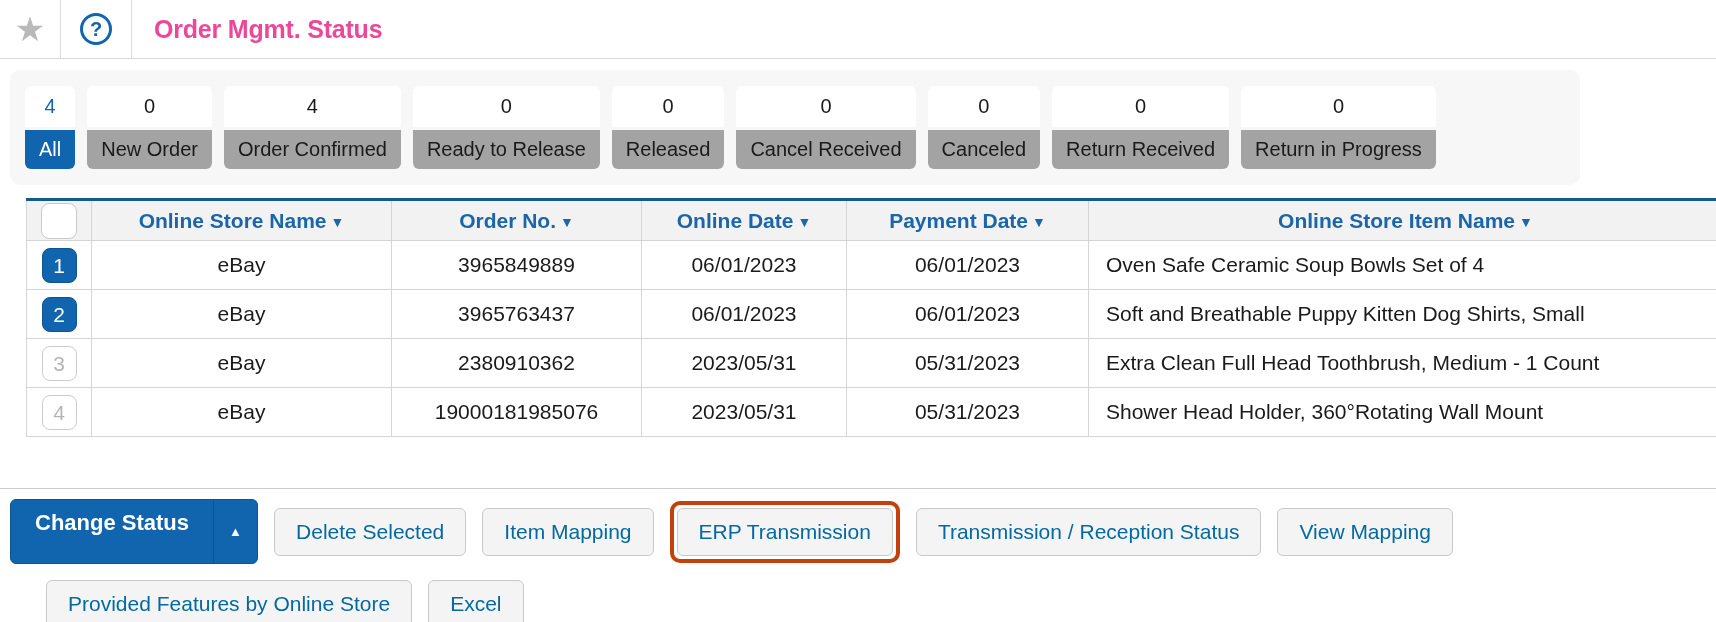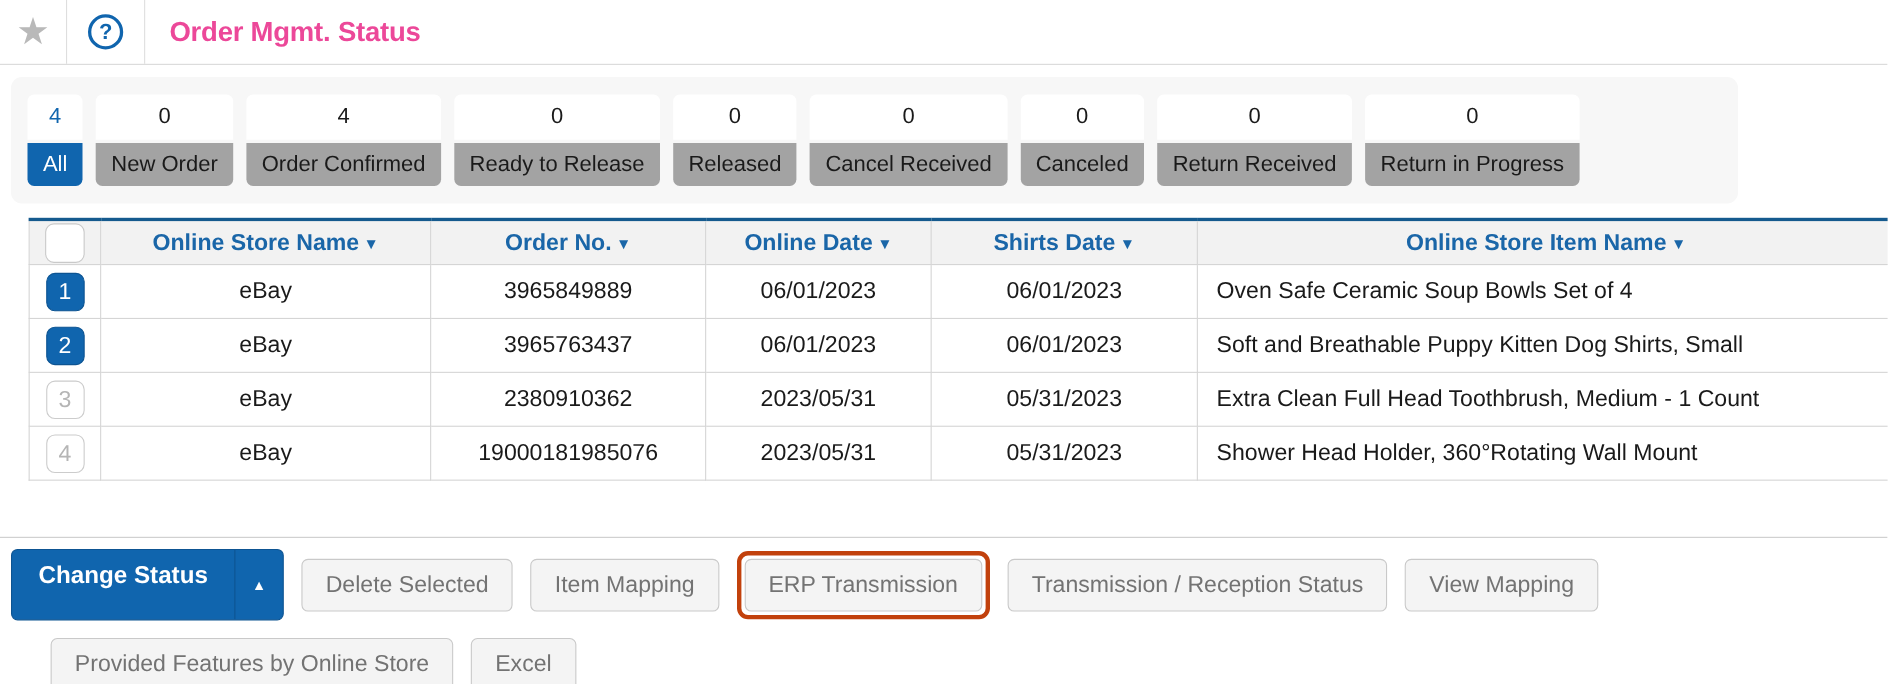--- a/index.html
+++ b/index.html
@@ -117,21 +117,21 @@
   .btn-row {
     display:flex; align-items:center; gap:16px;
     margin:10px 0 0 10px;
   }
   .btn-row.second { margin-top:16px;padding-left:36px; }
   .btn {
     height:48px; line-height:46px;
     background:#f4f4f4;
     border:1px solid #c9c9c9; border-radius:6px;
     padding:0 21px;
-    font-size:21px; color:#737373;
+    font-size:21px; color:#0369a1;
     white-space:nowrap; cursor:pointer;
     font-family:"Liberation Sans", sans-serif;
   }
   .btn-primary {
     display:flex; align-items:stretch;
     background:#1065ae;
     border:1px solid #0d5492; border-radius:6px;
     color:#fff; cursor:pointer; overflow:hidden;
     height:65px;
   }
@@ -222,21 +222,21 @@
       <th>
         <span>Online Store Name</span><span class="sort-arrow">▼</span>
       </th>
       <th>
         <span>Order No.</span><span class="sort-arrow">▼</span>
       </th>
       <th>
         <span>Online Date</span><span class="sort-arrow">▼</span>
       </th>
       <th>
-        <span>Shirts Date</span><span class="sort-arrow">▼</span>
+        <span>Payment Date</span><span class="sort-arrow">▼</span>
       </th>
       <th>
         <span>Online Store Item Name</span><span class="sort-arrow">▼</span>
       </th>
     </tr>
   </thead>
   <tbody>
     <tr>
       <td>
         <div class="badge sel">1</div>

